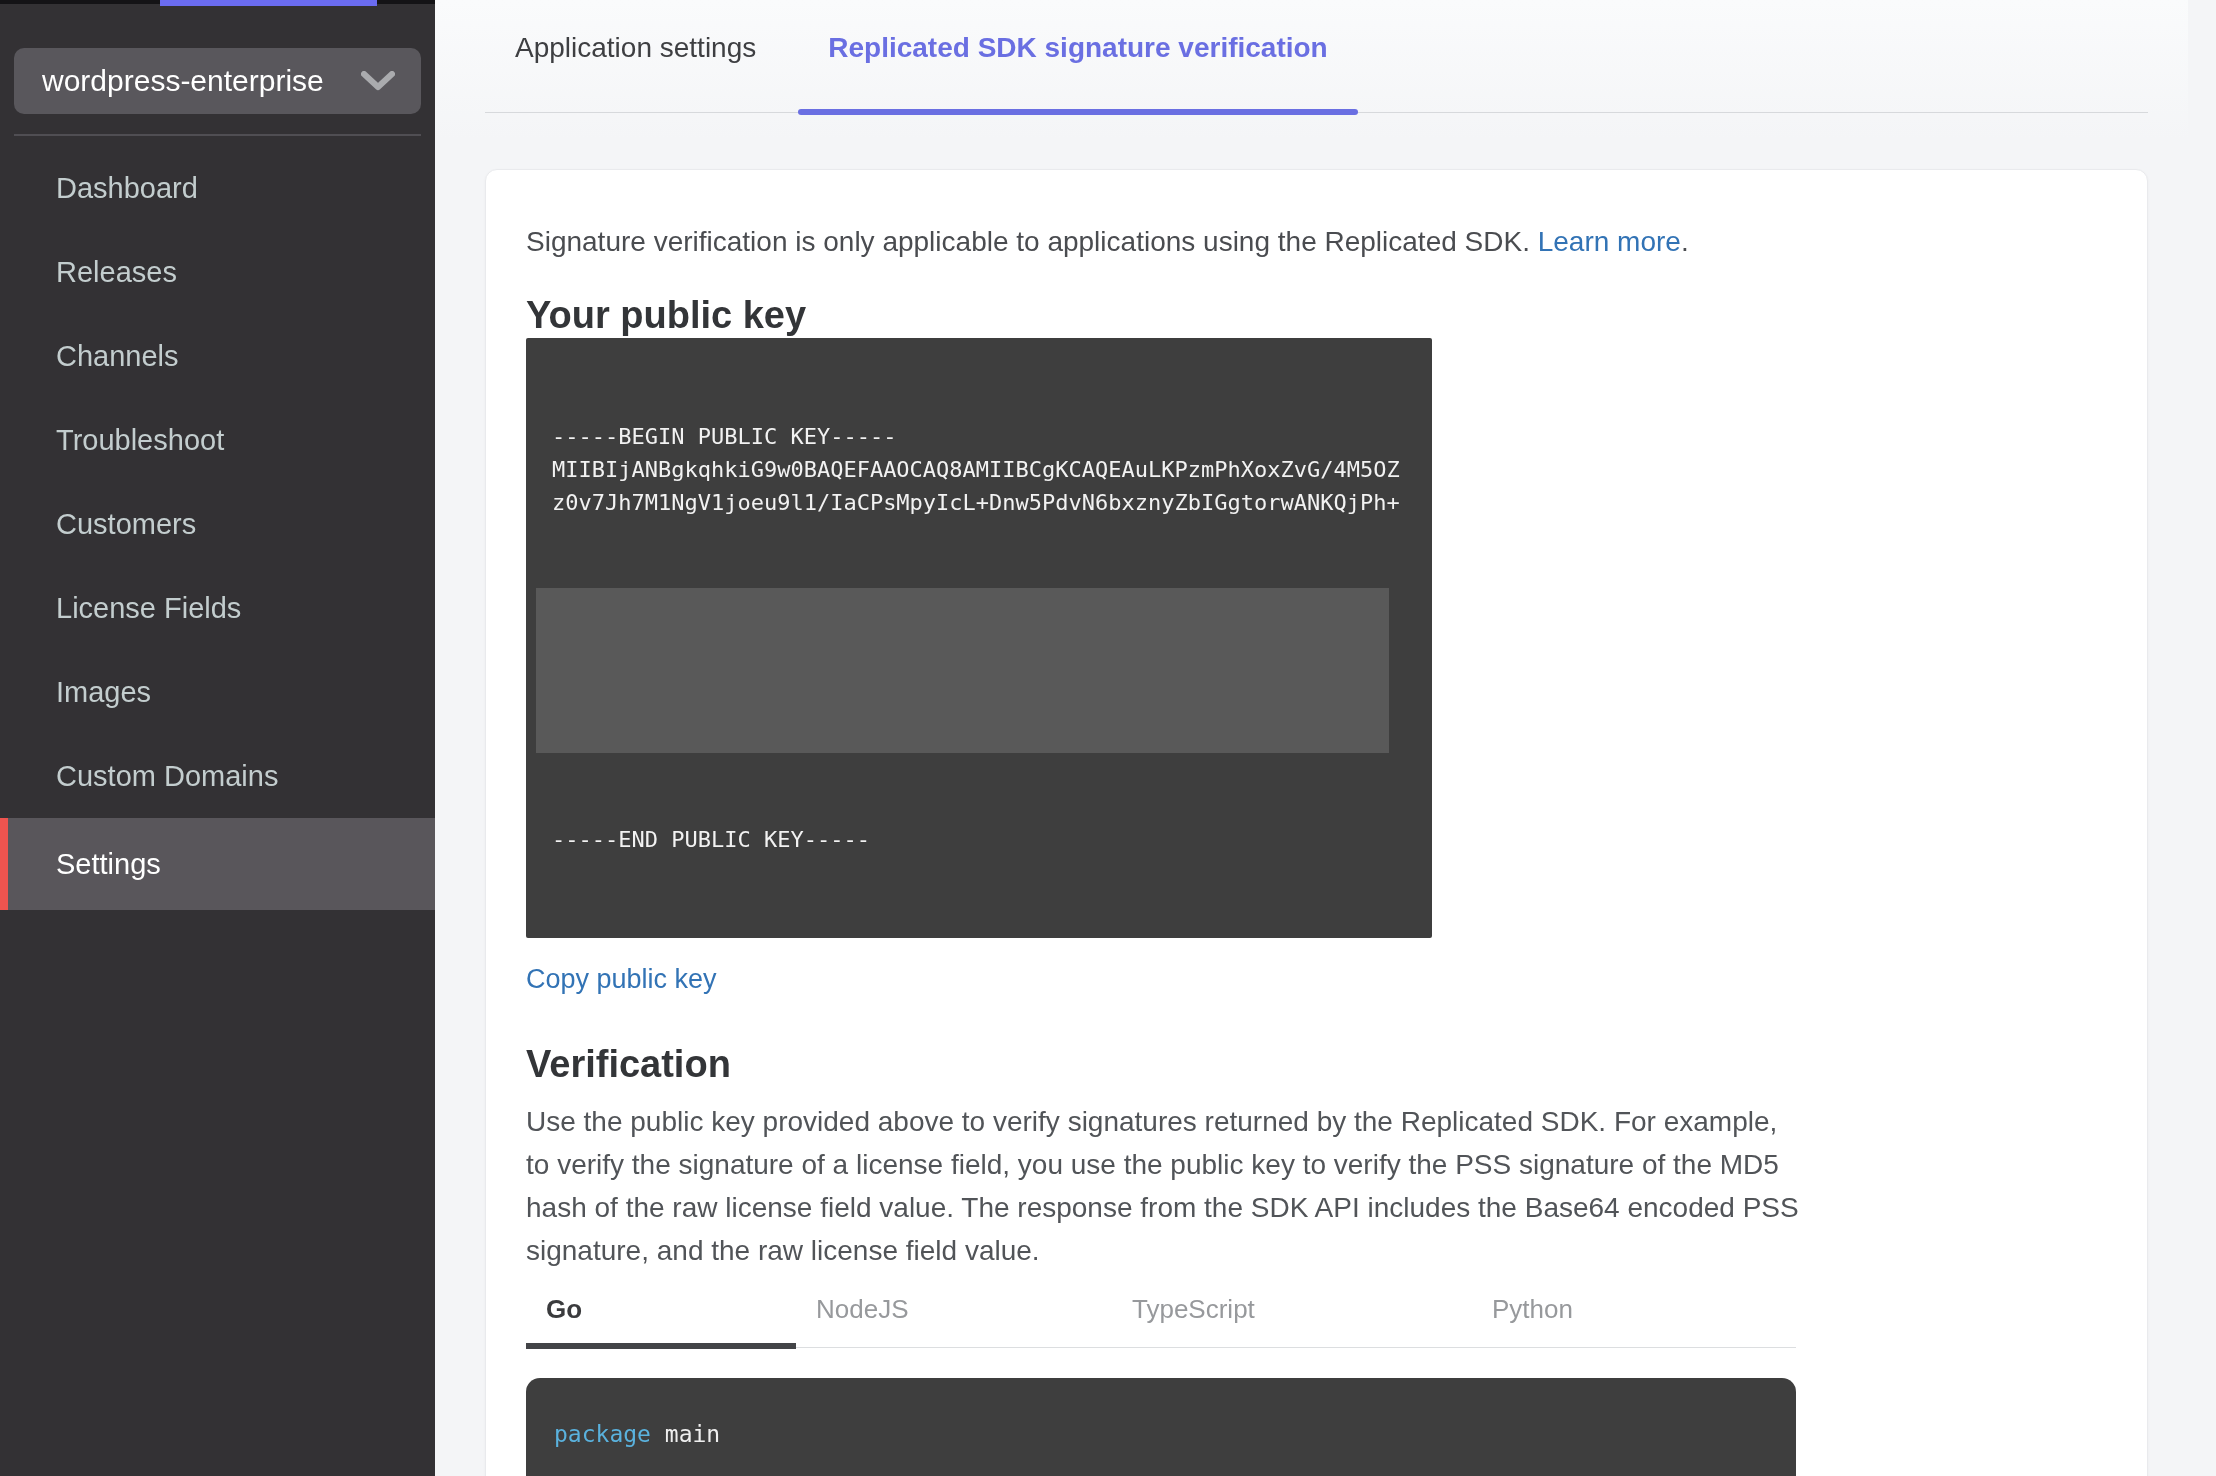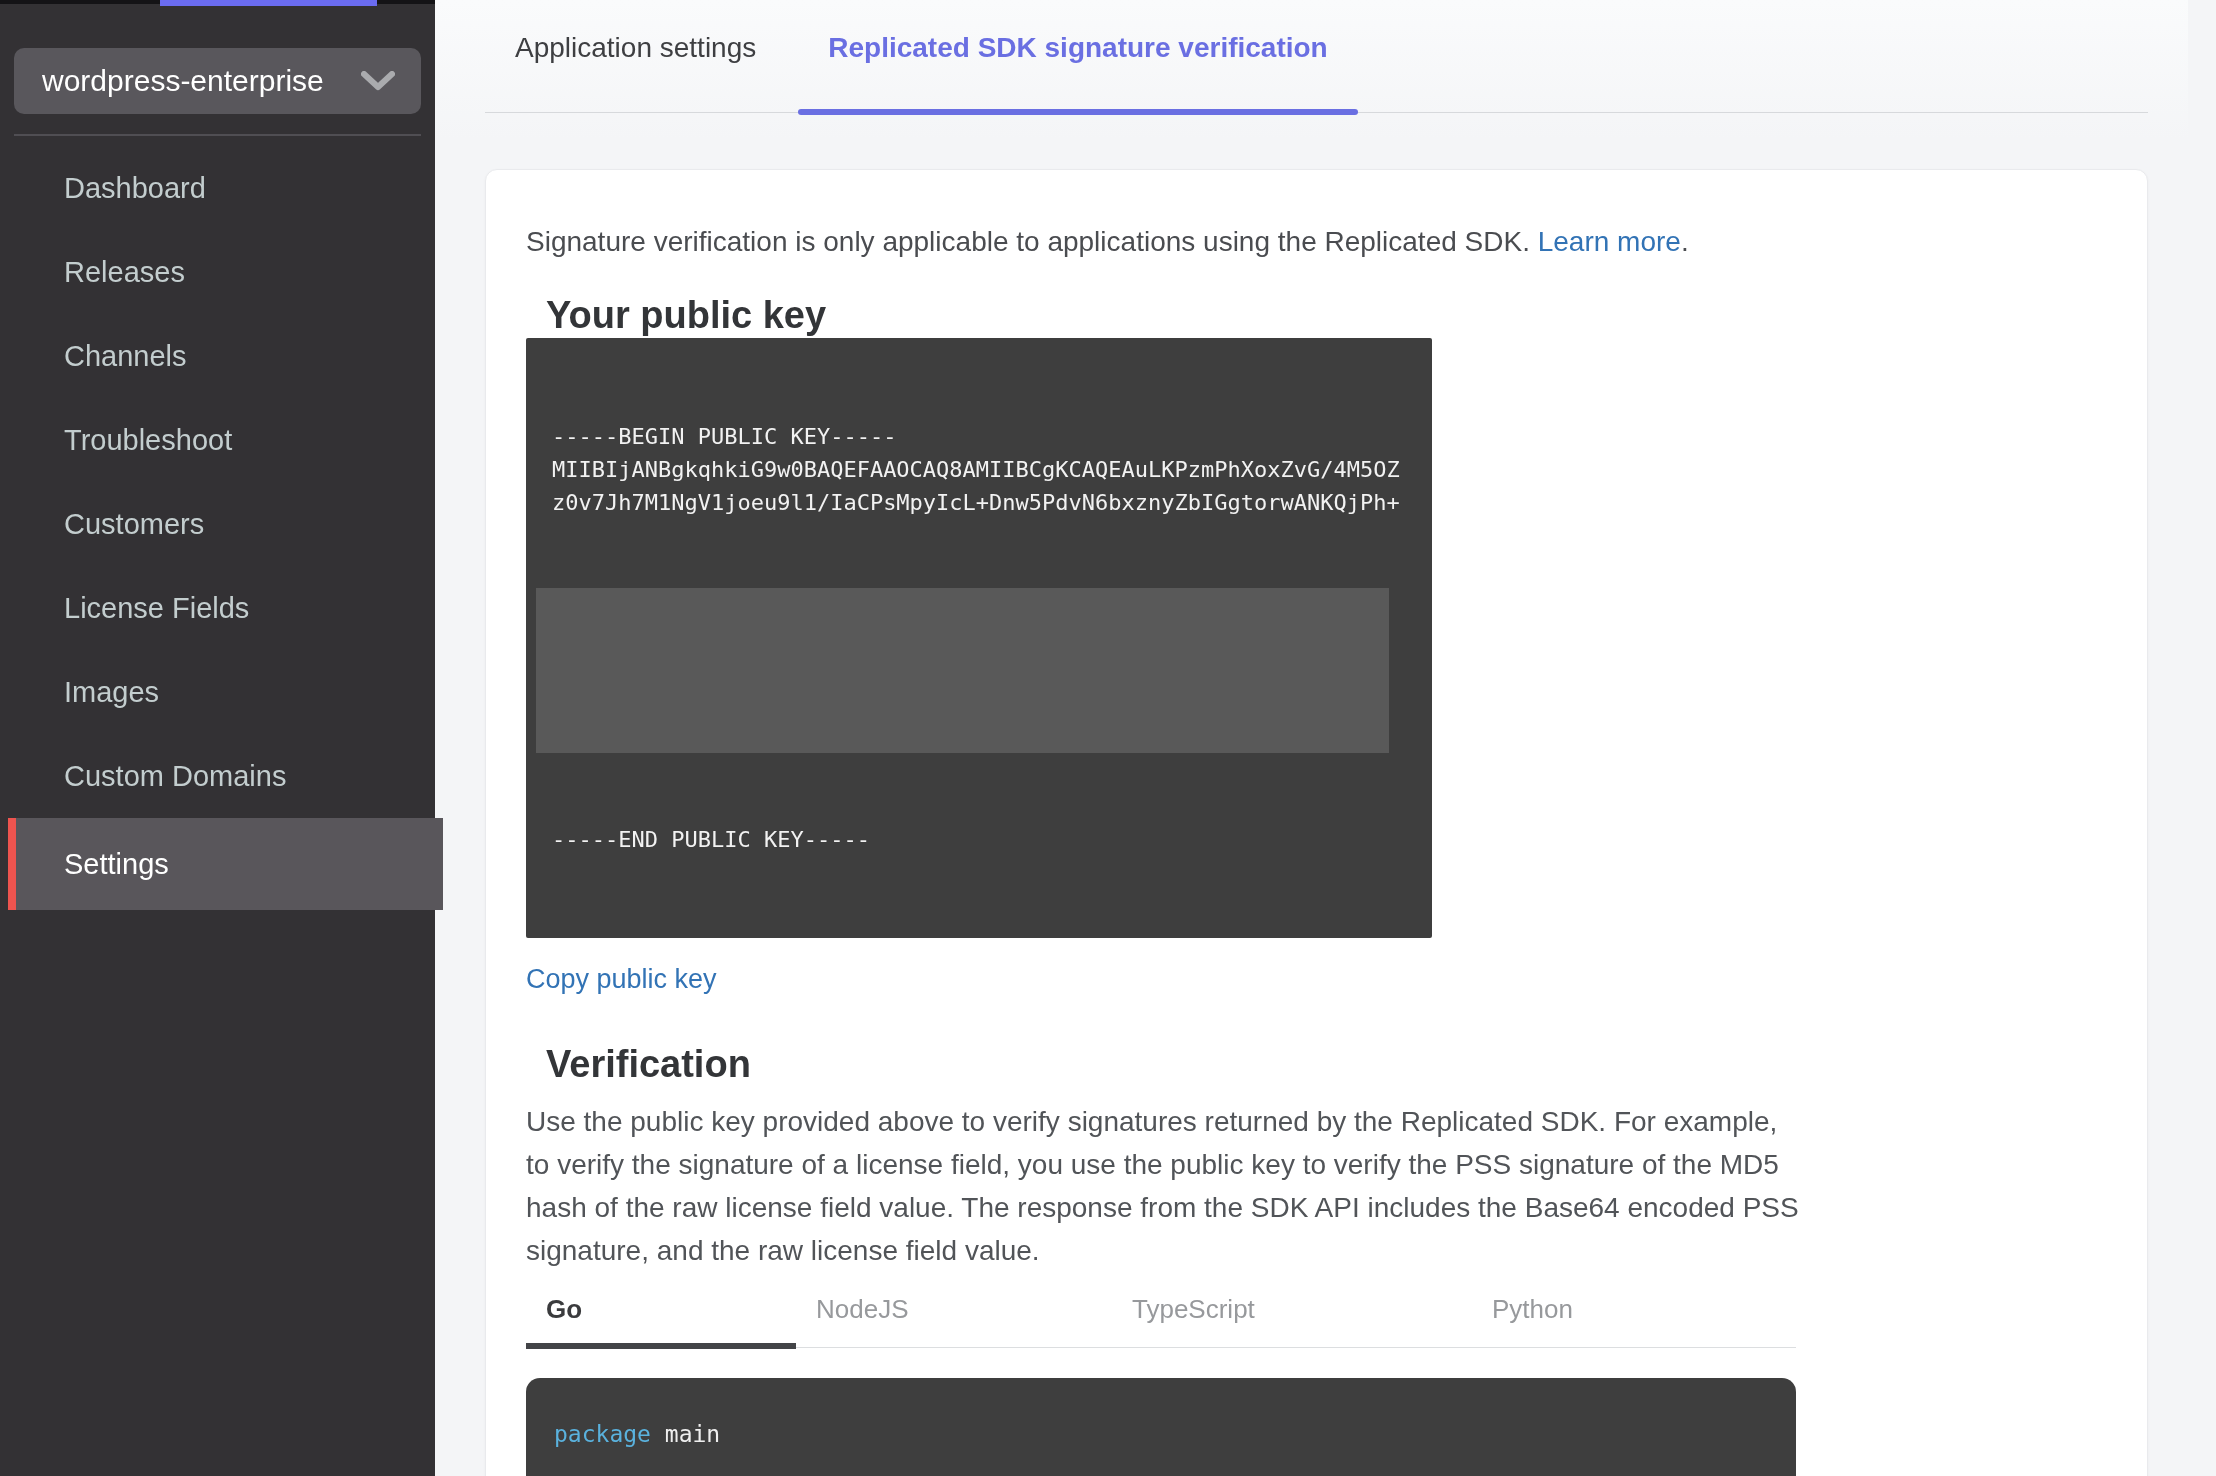--- a/index.html
+++ b/index.html
@@ -12,39 +12,39 @@
   .top-purple { position:absolute; left:160px; top:0; width:217px; height:6px; background:#6b6cf1; z-index:6; }
 
   
   .sidebar { position:absolute; left:0; top:0; width:435px; height:1476px; background:#333134; z-index:2; }
   .app-selector { position:absolute; left:14px; top:48px; width:407px; height:66px; background:#59575c;
     border-radius:10px; display:flex; align-items:center; justify-content:space-between;
     padding:0 26px 0 28px; cursor:pointer; }
   .app-selector-label { color:#ffffff; font-size:30px; }
   .chevron { width:34px; height:20px; flex:0 0 auto; }
   .sidebar-divider { position:absolute; left:14px; top:134px; width:407px; height:2px; background:#504e53; }
-  .nav { position:absolute; left:8px; top:146px; width:435px; }
+  .nav { position:absolute; left:0; top:146px; width:435px; }
   .nav-item { height:84px; display:flex; align-items:center; padding-left:48px; border-left:8px solid transparent;
     color:#c3cdce; font-size:29px; cursor:pointer; }
   .nav-item.active { background:#59565b; border-left-color:#ee544f; color:#ffffff; height:92px; }
 
   
   .main { position:absolute; left:435px; top:0; right:0; bottom:0; background:linear-gradient(#fafbfc,#f4f5f7 140px); }
   .tabs-row { margin:0 40px 0 50px; padding-top:32px; border-bottom:1px solid #d7d9dc; display:flex; }
   .tab { font-size:28px; color:#3e3f42; padding:0 30px 48px 30px; margin-right:12px; position:relative; cursor:pointer; white-space:nowrap; }
   .tab.active { color:#6a6fe2; font-weight:bold; }
   .tab.active::after { content:""; position:absolute; left:0; right:0; bottom:-3px; height:6px; background:#6a6fe2; border-radius:3px; }
 
   .card { margin:56px 40px 0 50px; background:#ffffff; border:1px solid #e9eaed; border-radius:12px;
     box-shadow:0 1px 3px rgba(0,0,0,0.04); padding:56px 40px 80px 40px; min-height:1300px; }
 
   .notice { font-size:28px; color:#4a4c50; }
   .link { color:#3273b5; text-decoration:none; cursor:pointer; }
 
-  .section-heading { font-size:38px; font-weight:700; color:#333538;margin-left:20px; }
+  .section-heading { font-size:38px; font-weight:700; color:#333538; }
   .h-pubkey { margin-top:36px; }
   .h-verify { margin-top:48px; }
 
   .pem { margin-top:1px; width:906px; background:#3e3e3e; border-radius:2px; padding:16px 26px;
     font-family:"DejaVu Sans Mono","Liberation Mono",monospace; font-size:22px; line-height:33px; color:#f2f2f2;
     white-space:pre; }
   .pem-redacted { width:853px; height:165px; background:#595959; margin:3px 0 4px -16px; }
 
   .copy-link { display:inline-block; margin-top:26px; font-size:27px; }
 

